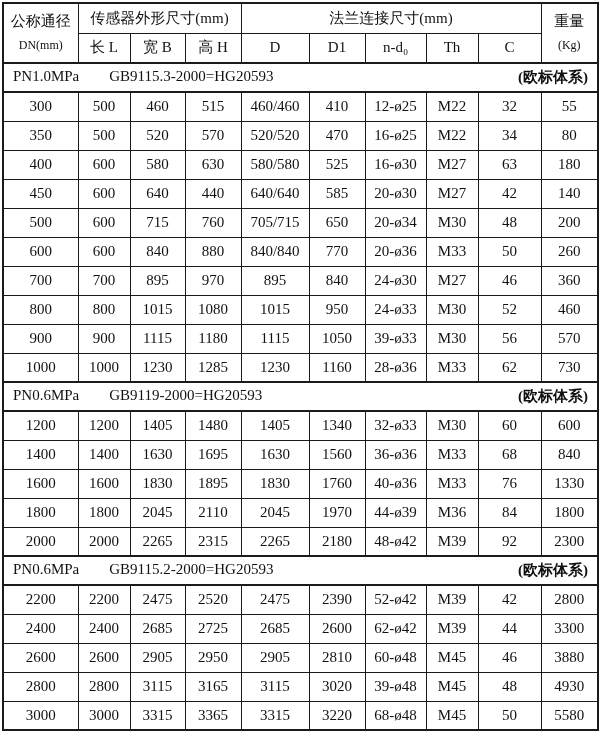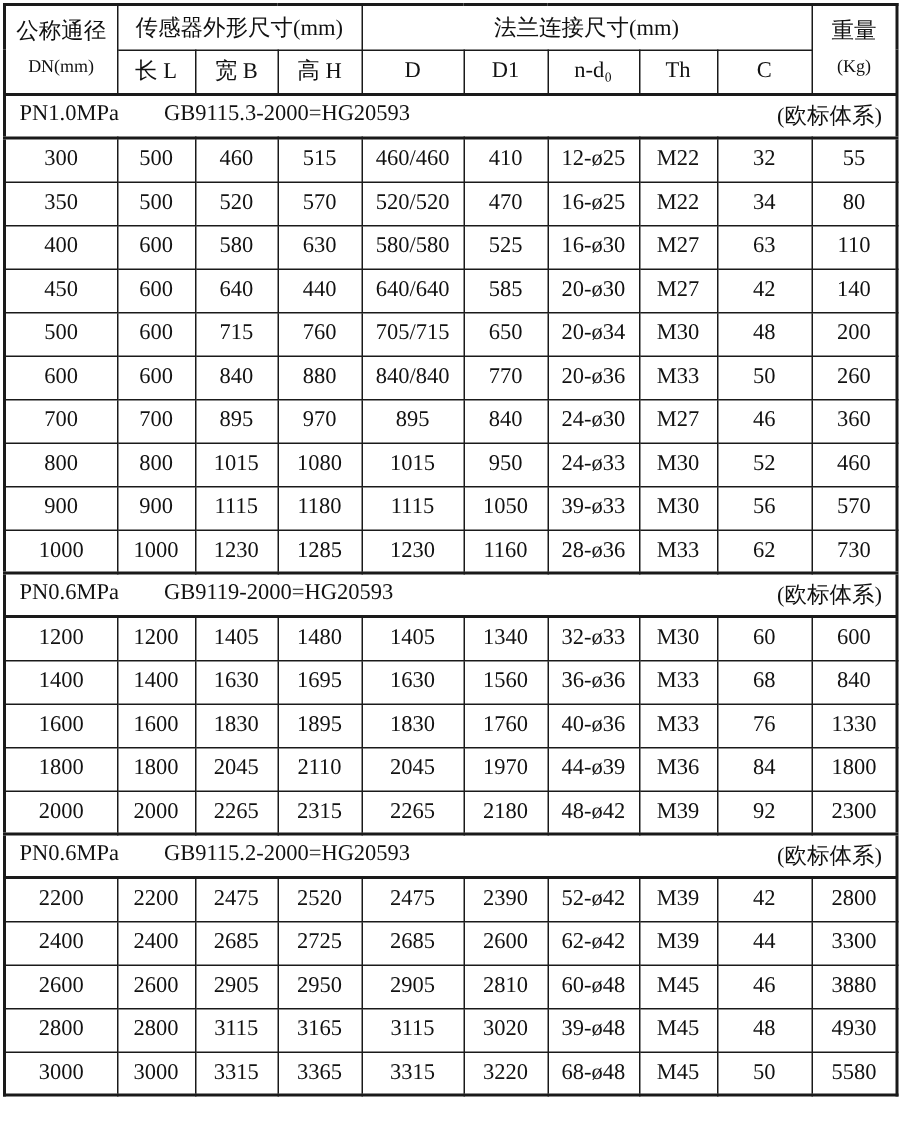--- a/index.html
+++ b/index.html
@@ -41,21 +41,21 @@
     border-top: 2px solid #1a1a1a;
     border-bottom: 2px solid #1a1a1a;
   }
   .section-cell {
     display: flex;
     align-items: flex-start;
     padding: 0 9px;
     font-size: 15px;
   }
   .section-standard { margin-left: 30px; }
-  .section-note { margin-left: auto; }
+  .section-note { margin-left: auto; font-weight: bold; }
 </style>
 </head>
 <body>
 
 <div class="page">
   <table class="spec">
     <colgroup>
       <col style="width:75px">
       <col style="width:52px">
       <col style="width:55px">
@@ -128,21 +128,21 @@
         <tr>
           <td>400</td>
           <td>600</td>
           <td>580</td>
           <td>630</td>
           <td>580/580</td>
           <td>525</td>
           <td>16-ø30</td>
           <td>M27</td>
           <td>63</td>
-          <td>110</td>
+          <td>180</td>
         </tr>
         <tr>
           <td>450</td>
           <td>600</td>
           <td>640</td>
           <td>440</td>
           <td>640/640</td>
           <td>585</td>
           <td>20-ø30</td>
           <td>M27</td>

